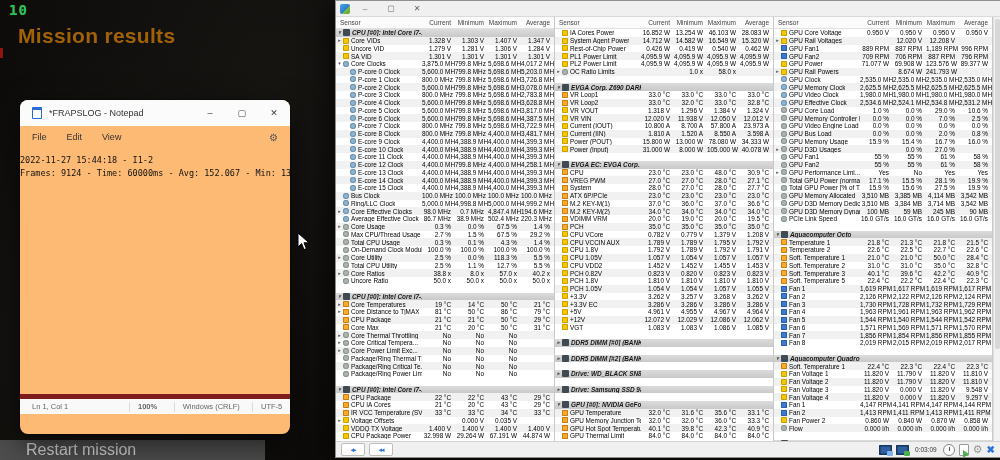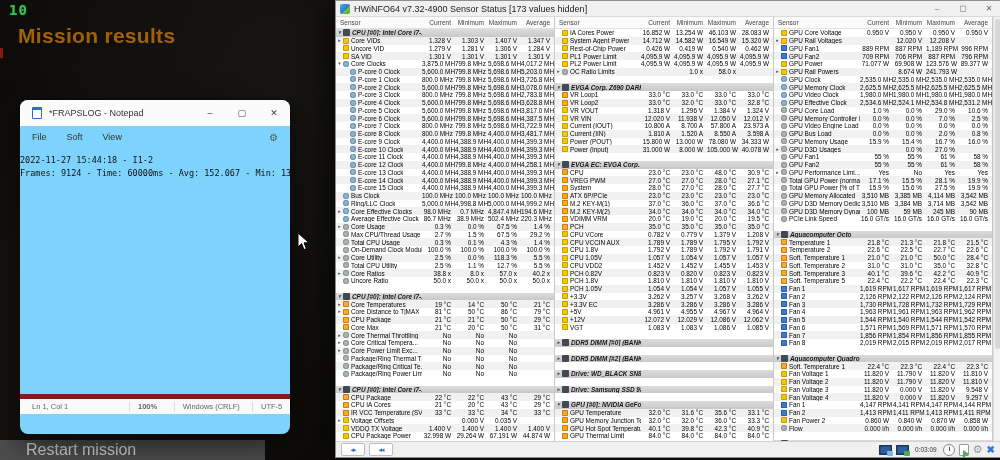--- a/index.html
+++ b/index.html
@@ -19,21 +19,21 @@
   .mission-title { position:absolute; left:18px; top:24px; font-size:21px; font-weight:bold;
     color:#a16207; letter-spacing:0.3px; }
   .red-sliver { position:absolute; left:0; top:48px; width:3px; height:10px; background:#8a1712; }
   .restart-btn { position:absolute; left:0; top:440px; width:265px; height:20px;
     background:#4d4d4d; color:#d2d2d2; font-size:16px; display:flex; align-items:center;
     padding-left:26px; overflow:hidden; }
   
   .cursor { position:absolute; left:297px; top:232px; z-index:60; }
   
   .notepad { position:absolute; left:20px; top:100px; width:270px; height:334px;
-    background:#7dd3fc; border-radius:8px; overflow:hidden; z-index:30;
+    background:#fdba74; border-radius:8px; overflow:hidden; z-index:30;
     box-shadow:0 10px 30px rgba(0,0,0,0.6), 0 0 0 1px rgba(0,0,0,0.25); }
   .np-titlebar { height:26px; display:flex; align-items:center; background:#fbfbfb; padding-left:12px; }
   .np-appicon { width:10px; height:12px; background:#ffffff; border:1px solid #2a6bd8;
     border-top:3px solid #2a6bd8; border-radius:1px; margin-right:7px; flex:none; }
   .np-title { font-size:9px; color:#333; flex:1; white-space:nowrap; overflow:hidden; }
   .np-controls { display:flex; flex:none; }
   .np-ctl { width:32px; height:26px; display:flex; align-items:center; justify-content:center;
     font-size:9px; color:#444; }
   .np-menubar { height:22px; display:flex; align-items:center; padding-left:12px; gap:20px;
     font-size:9px; color:#333; }
@@ -120,41 +120,40 @@
     <span class="np-appicon"></span>
     <span class="np-title">*FRAPSLOG - Notepad</span>
     <span class="np-controls">
       <span class="np-ctl">–</span>
       <span class="np-ctl">▢</span>
       <span class="np-ctl">✕</span>
     </span>
   </div>
   <div class="np-menubar">
     <span>File</span>
-    <span>Soft</span>
+    <span>Edit</span>
     <span>View</span>
     <span class="np-gear">⚙</span>
   </div>
   <div class="np-body" id="np-body">2022-11-27 15:44:18 - I1-2
 Frames: 9124 - Time: 60000ms - Avg: 152.067 - Min: 135 - Max: 205</div>
   <div class="np-statusbar">
     <span class="np-seg s1">Ln 1, Col 1</span>
     <span class="np-sep"></span>
     <span class="np-seg s2">100%</span>
     <span class="np-sep"></span>
     <span class="np-seg s3">Windows (CRLF)</span>
     <span class="np-sep"></span>
     <span class="np-seg">UTF-5</span>
   </div>
 </div>
 
 <div class="hwinfo">
   <div class="hw-titlebar">
     <span class="hw-appicon"></span>
-    <span class="hw-title">HWiNFO64 v7.32-4900 Sensor Status [173 values hidden]</span>
     <span class="hw-ctl">–</span>
     <span class="hw-ctl">▢</span>
     <span class="hw-ctl">✕</span>
   </div>
   <div class="hw-content" id="hw-content">
 
     <div class="hw-col">
         <div class="hw-colheader">
           <span class="hname">Sensor</span>
           <span class="hval">Current</span>

